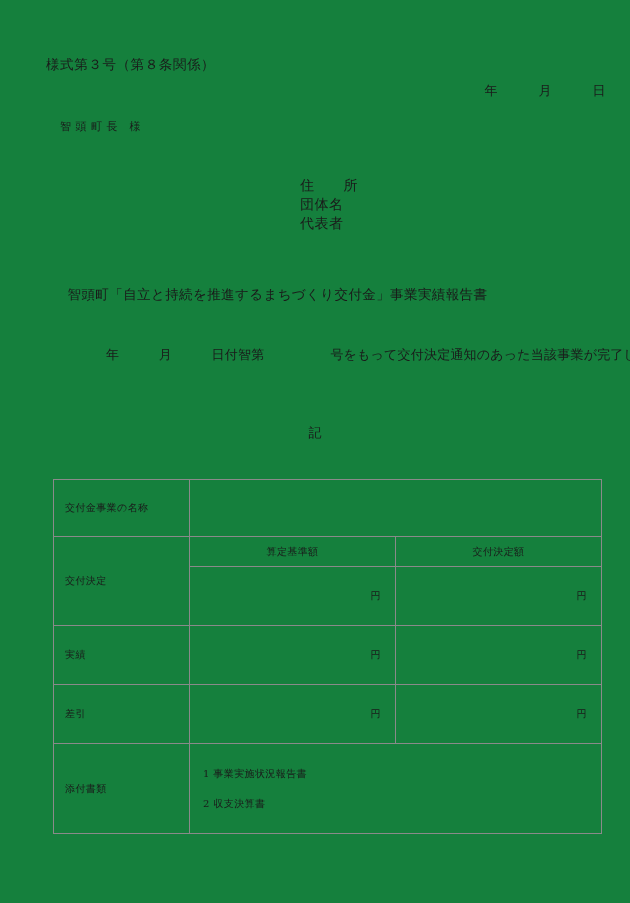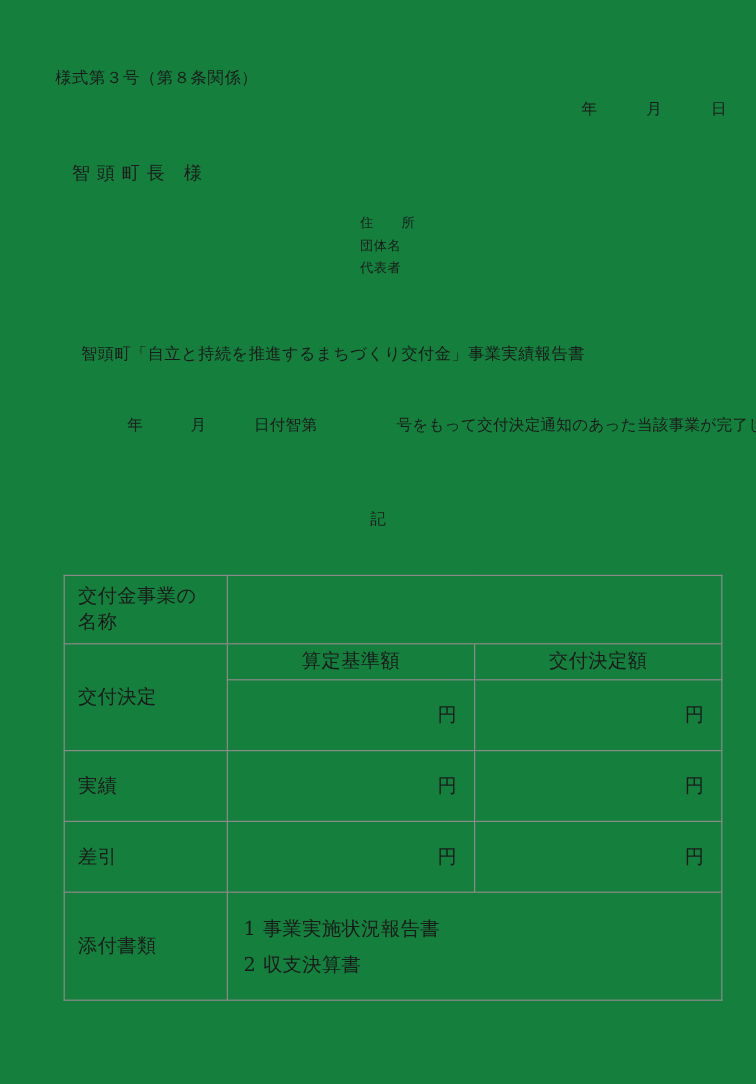--- a/index.html
+++ b/index.html
@@ -41,31 +41,31 @@
     padding-right: 24px;
     box-sizing: border-box;
     font-size: 13px;
     letter-spacing: 0.5px;
     white-space: pre;
   }
 
   .addressee {
     position: absolute;
     left: 60px;
-    top: 135px;
-    font-size: 15px;
+    top: 119px;
+    font-size: 11px;
     letter-spacing: 0.5px;
     white-space: pre;
   }
 
   .sender-block {
     position: absolute;
     left: 300px;
     top: 176px;
-    font-size: 11px;
+    font-size: 14px;
     line-height: 19px;
     letter-spacing: 0.5px;
   }
   .sender-block div {
     white-space: pre;
   }
 
   .doc-title {
     position: absolute;
     left: 0;
@@ -100,21 +100,21 @@
     font-size: 13px;
   }
 
   table.form-table {
     position: absolute;
     left: 53px;
     top: 479px;
     width: 549px;
     border-collapse: collapse;
     table-layout: fixed;
-    font-size: 16px;
+    font-size: 10px;
   }
   table.form-table td {
     border: 1px solid #8a8a8a;
     padding: 0;
     vertical-align: middle;
     letter-spacing: 0.4px;
   }
   .cell-pad {
     padding: 0 10px;
     box-sizing: border-box;

